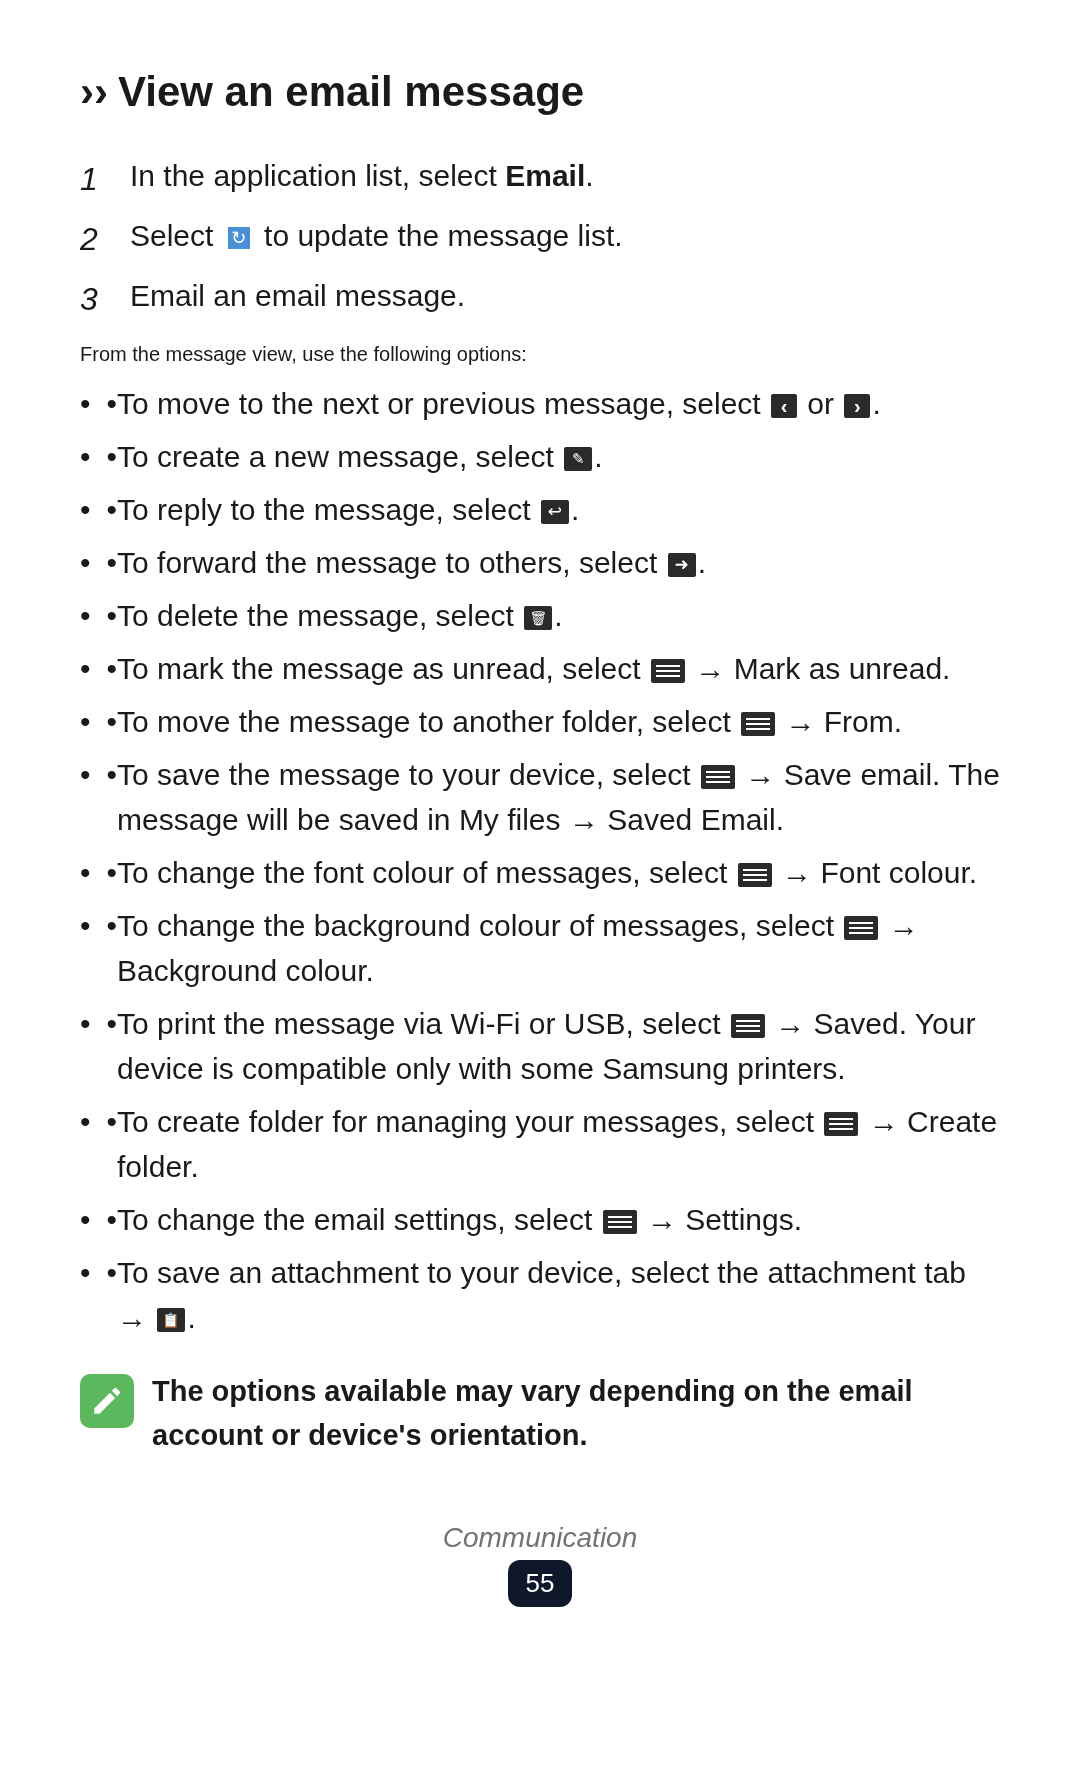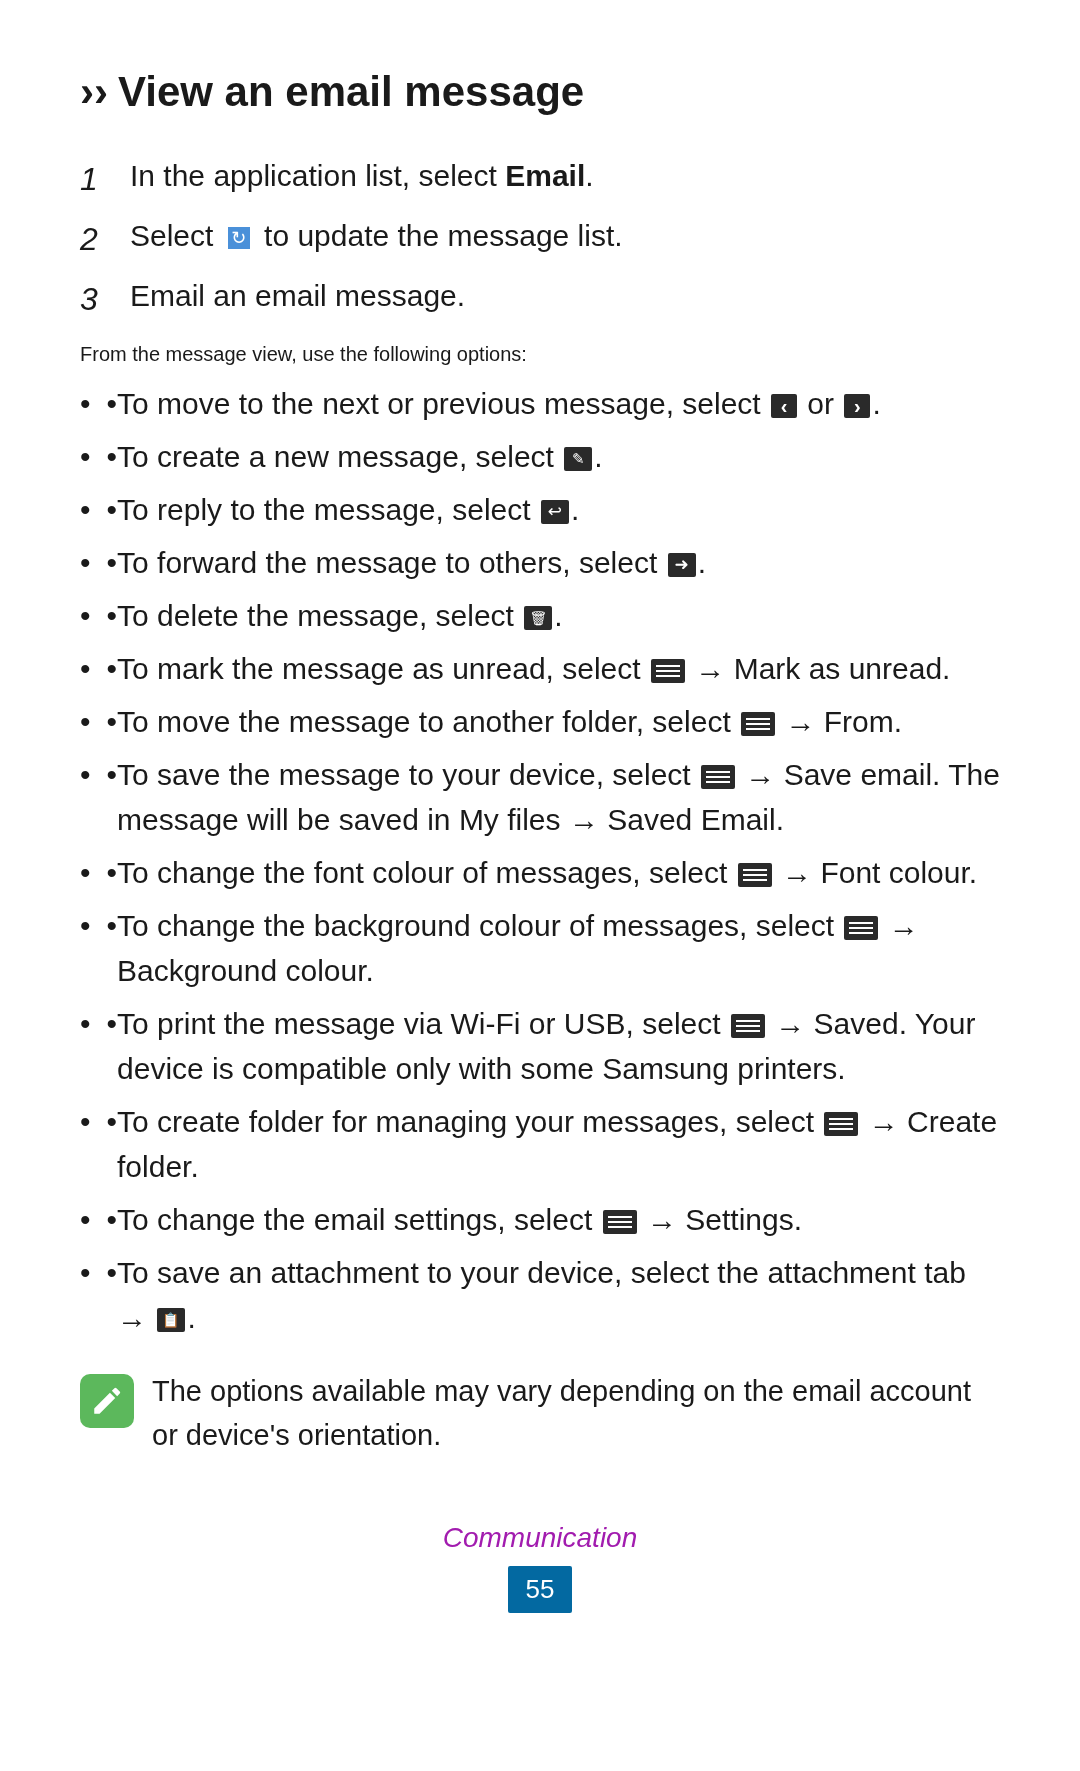--- a/index.html
+++ b/index.html
@@ -238,20 +238,21 @@
       color: white;
       font-size: 14px;
     }
 
     .note-box {
       display: flex;
       align-items: flex-start;
       gap: 18px;
       margin-top: 30px;
       padding: 0;
+      font-weight: bold;
     }
 
     .note-icon {
       width: 54px;
       height: 54px;
       background: #5cb85c;
       border-radius: 10px;
       flex-shrink: 0;
       display: flex;
       align-items: center;
@@ -270,34 +271,33 @@
       line-height: 1.5;
       color: #1a1a1a;
     }
 
     .footer {
       text-align: center;
       margin-top: 60px;
     }
 
     .footer-label {
-      color: #a21caf;
+      color: #737373;
       font-style: italic;
       font-size: 28px;
       display: block;
-      margin-bottom: 6px;
     }
 
     .footer-page {
       display: inline-block;
-      background: #0369a1;
+      background: #0f172a;
       color: white;
       font-size: 26px;
       padding: 4px 18px;
-      border-radius: 2px;
+      border-radius: 12px;
     }
 
     .li-content {
       flex: 1;
     }
   </style>
 </head>
 <body>
 
 <div class="page-title">

